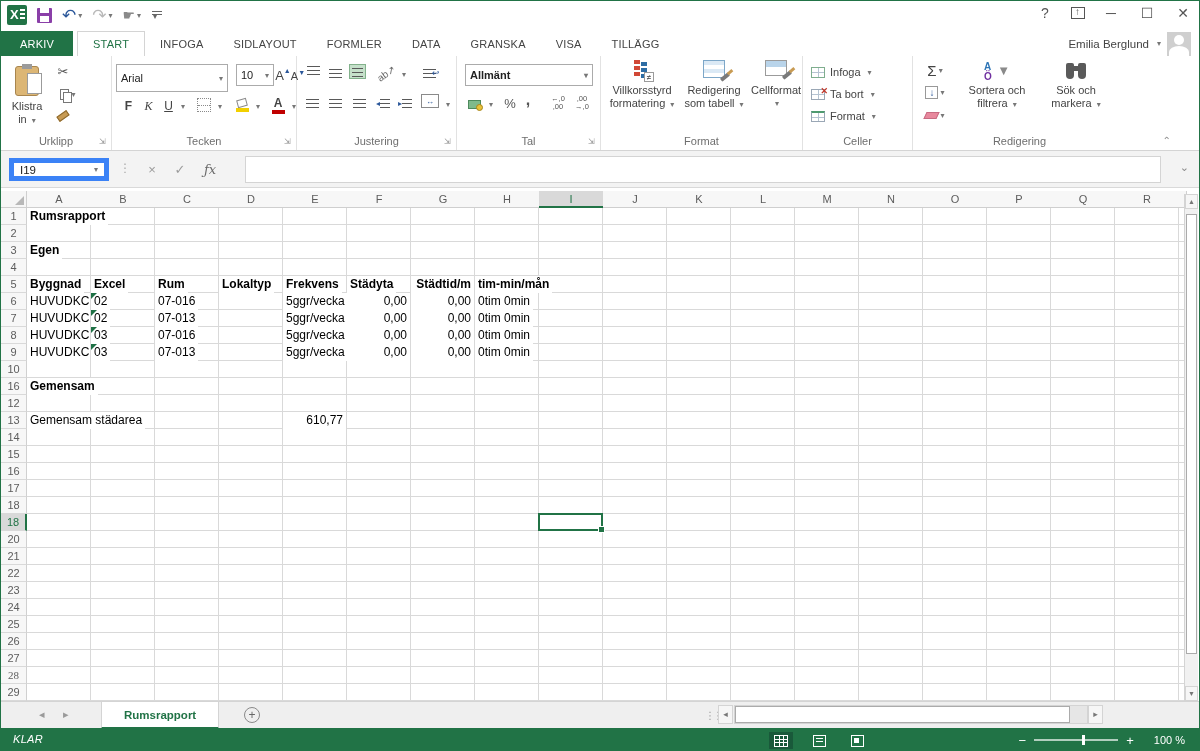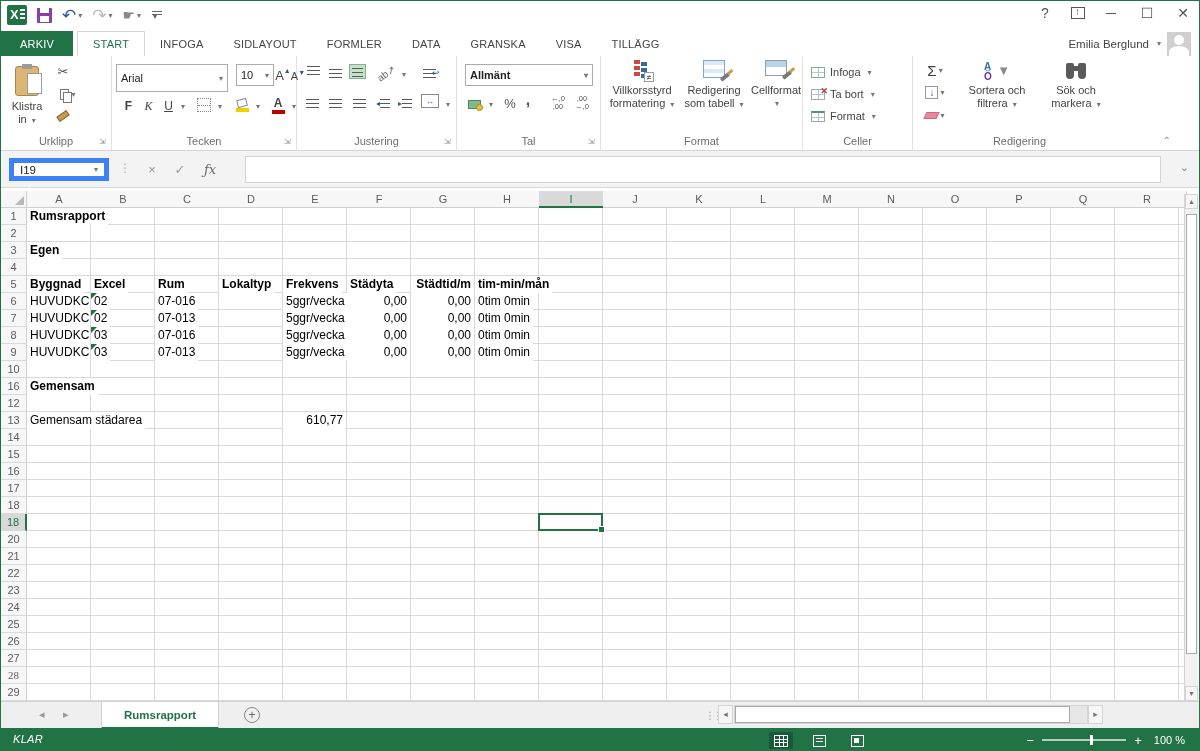--- a/index.html
+++ b/index.html
@@ -125,21 +125,21 @@
        repeating-linear-gradient(to right,transparent 0 3.6px,#fff 3.6px 4.6px),
        repeating-linear-gradient(to bottom,transparent 0 2.6px,#fff 2.6px 3.6px); }
   .vi-page { width:13px; height:12px; border:1px solid #fff; position:relative; }
   .vi-page::before { content:""; position:absolute; left:2px; top:2px; right:2px; height:6px; background:repeating-linear-gradient(to bottom,#fff 0 1px,transparent 1px 3px); }
   .vi-break { width:13px; height:12px; border:1px solid #fff; position:relative; }
   .vi-break::before { content:""; position:absolute; left:2px; top:2px; width:5px; height:5px; background:#fff; }
   #zoomctl { position:absolute; right:14px; top:0; height:24px; display:flex; align-items:center; gap:8px; }
   #zoomtrack { width:84px; height:2px; background:rgba(255,255,255,.65); position:relative; }
   #zoomhandle { position:absolute; left:48px; top:-4px; width:3px; height:10px; background:#fff; }
   .zbtn { font-size:13px; color:#fff; }
-  #zoomlabel { margin-left:4px; }
+  #zoomlabel { margin-left:12px; }
 </style>
 </head>
 <body>
 
 <div id="window">
 
   <div id="titlebar">
     <div class="qat">
       <span class="xl-logo"></span>
       <span class="save-ico"></span>

